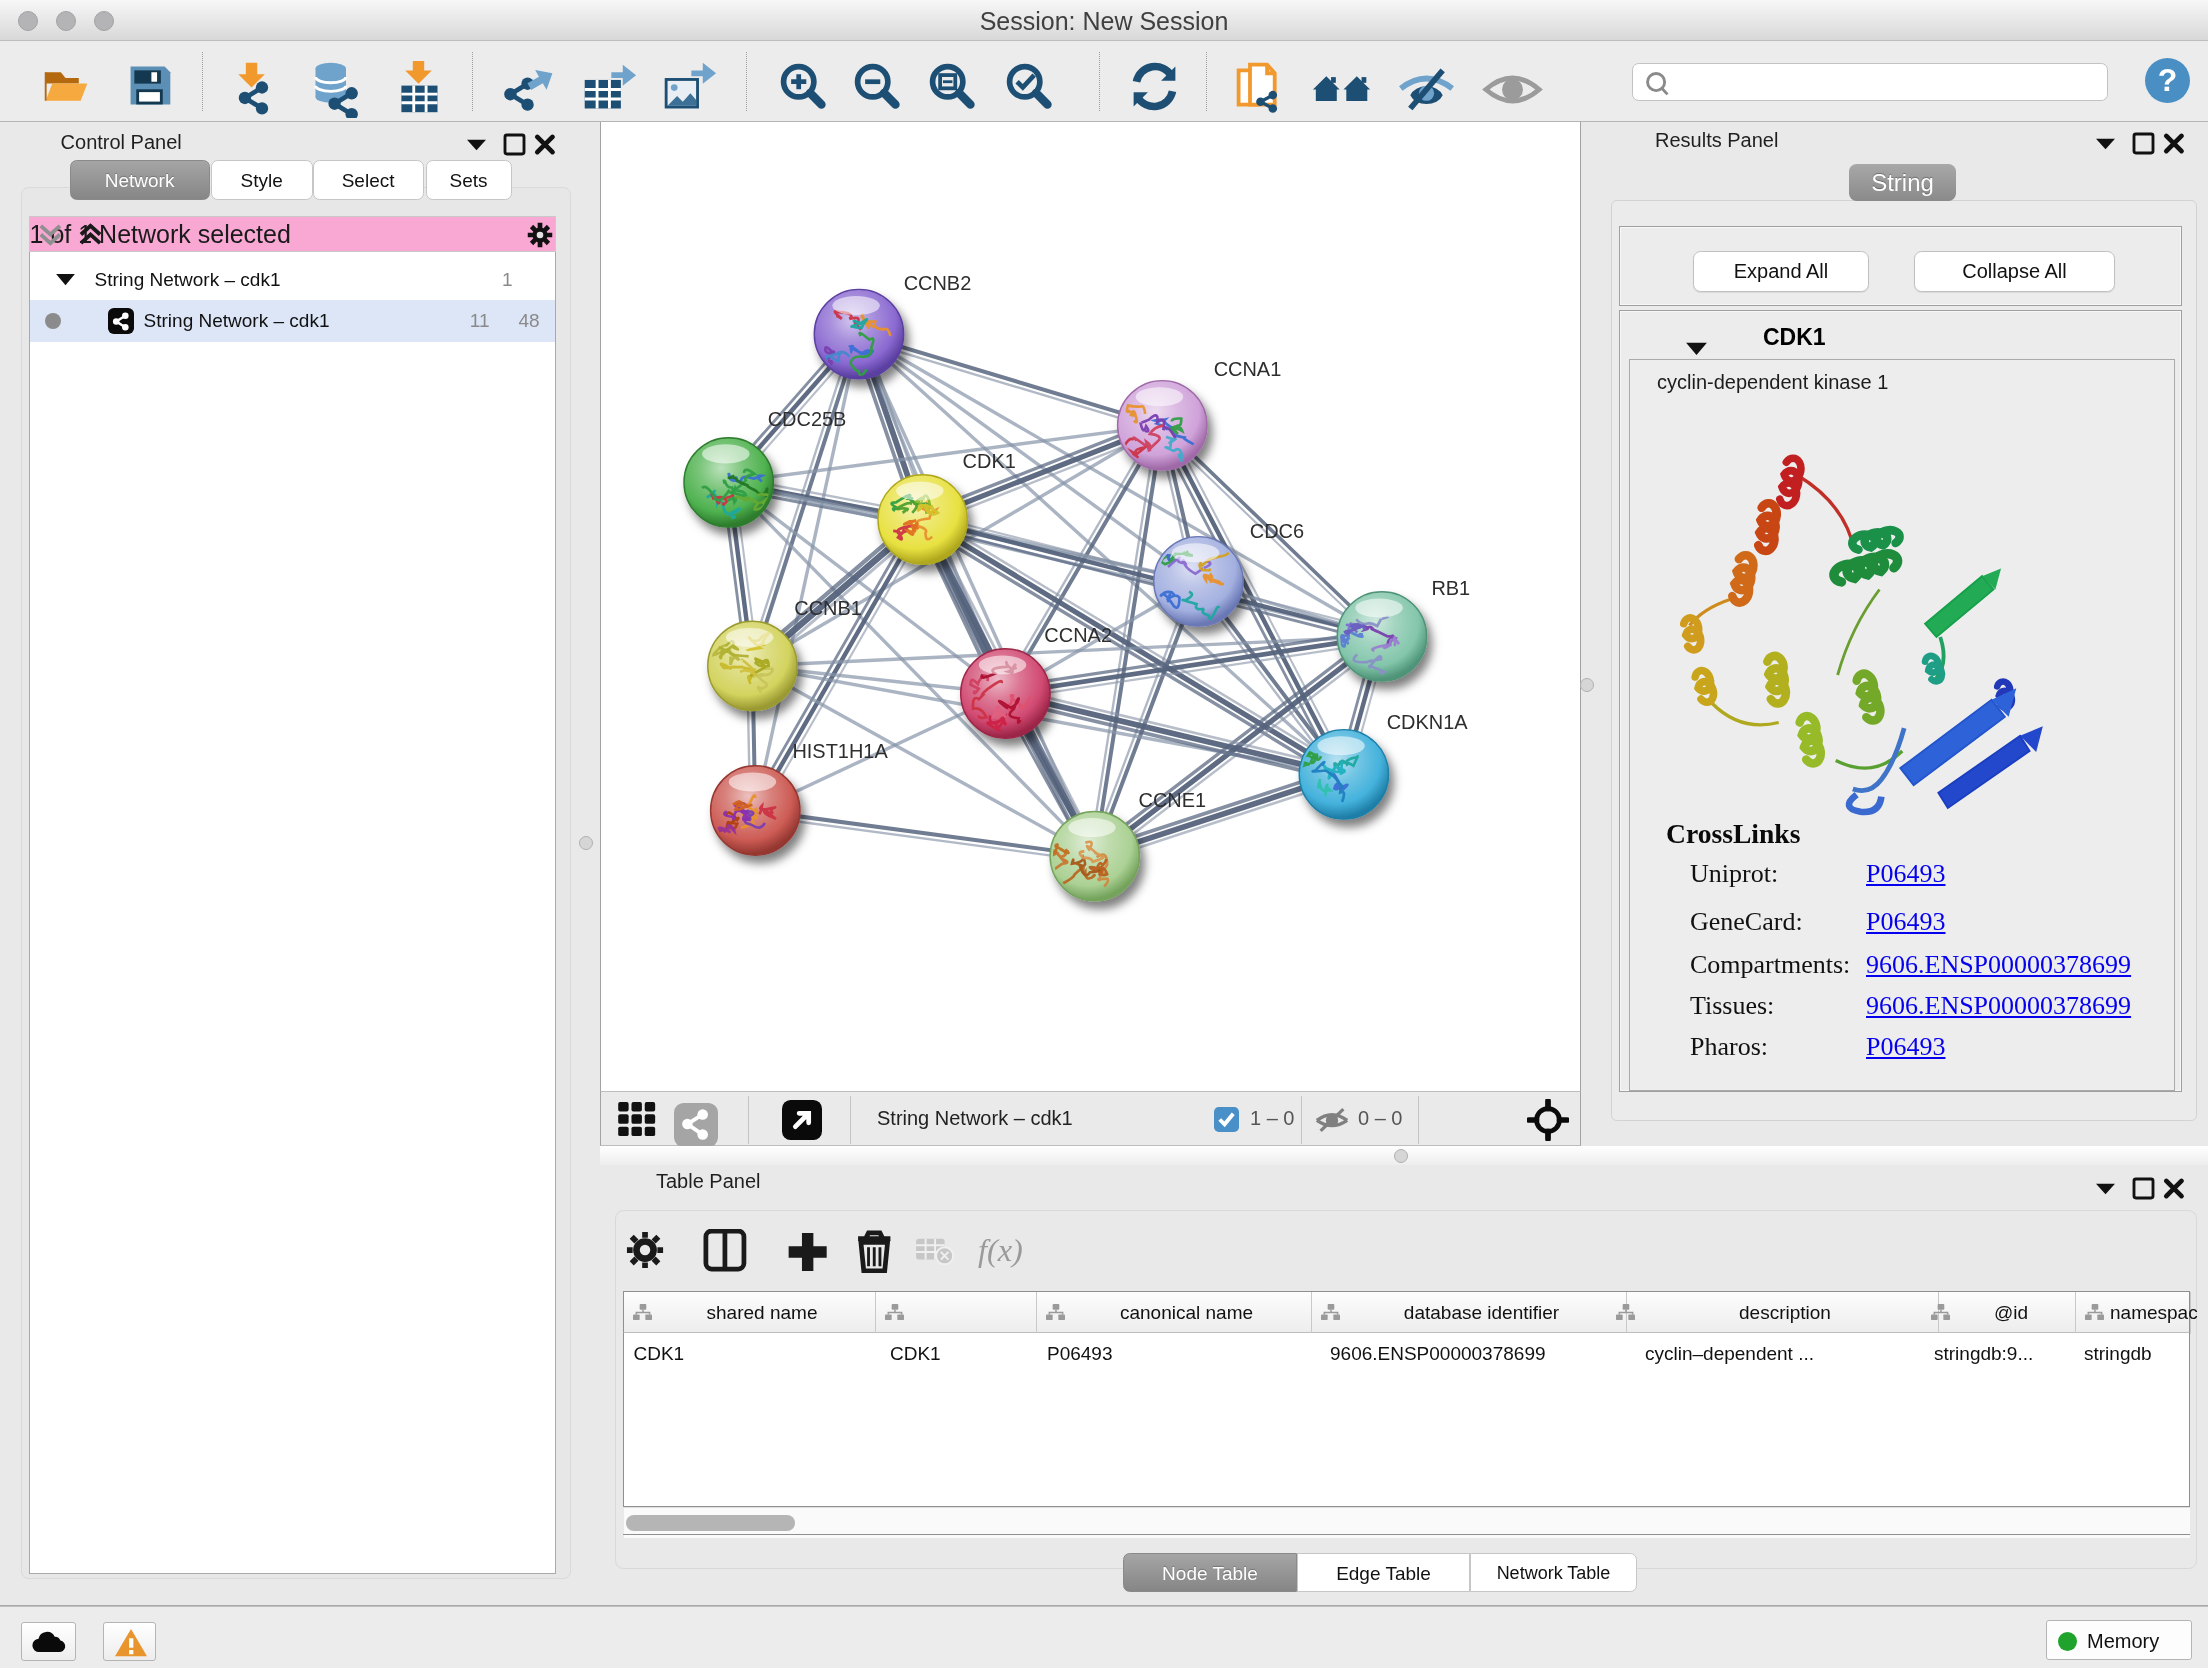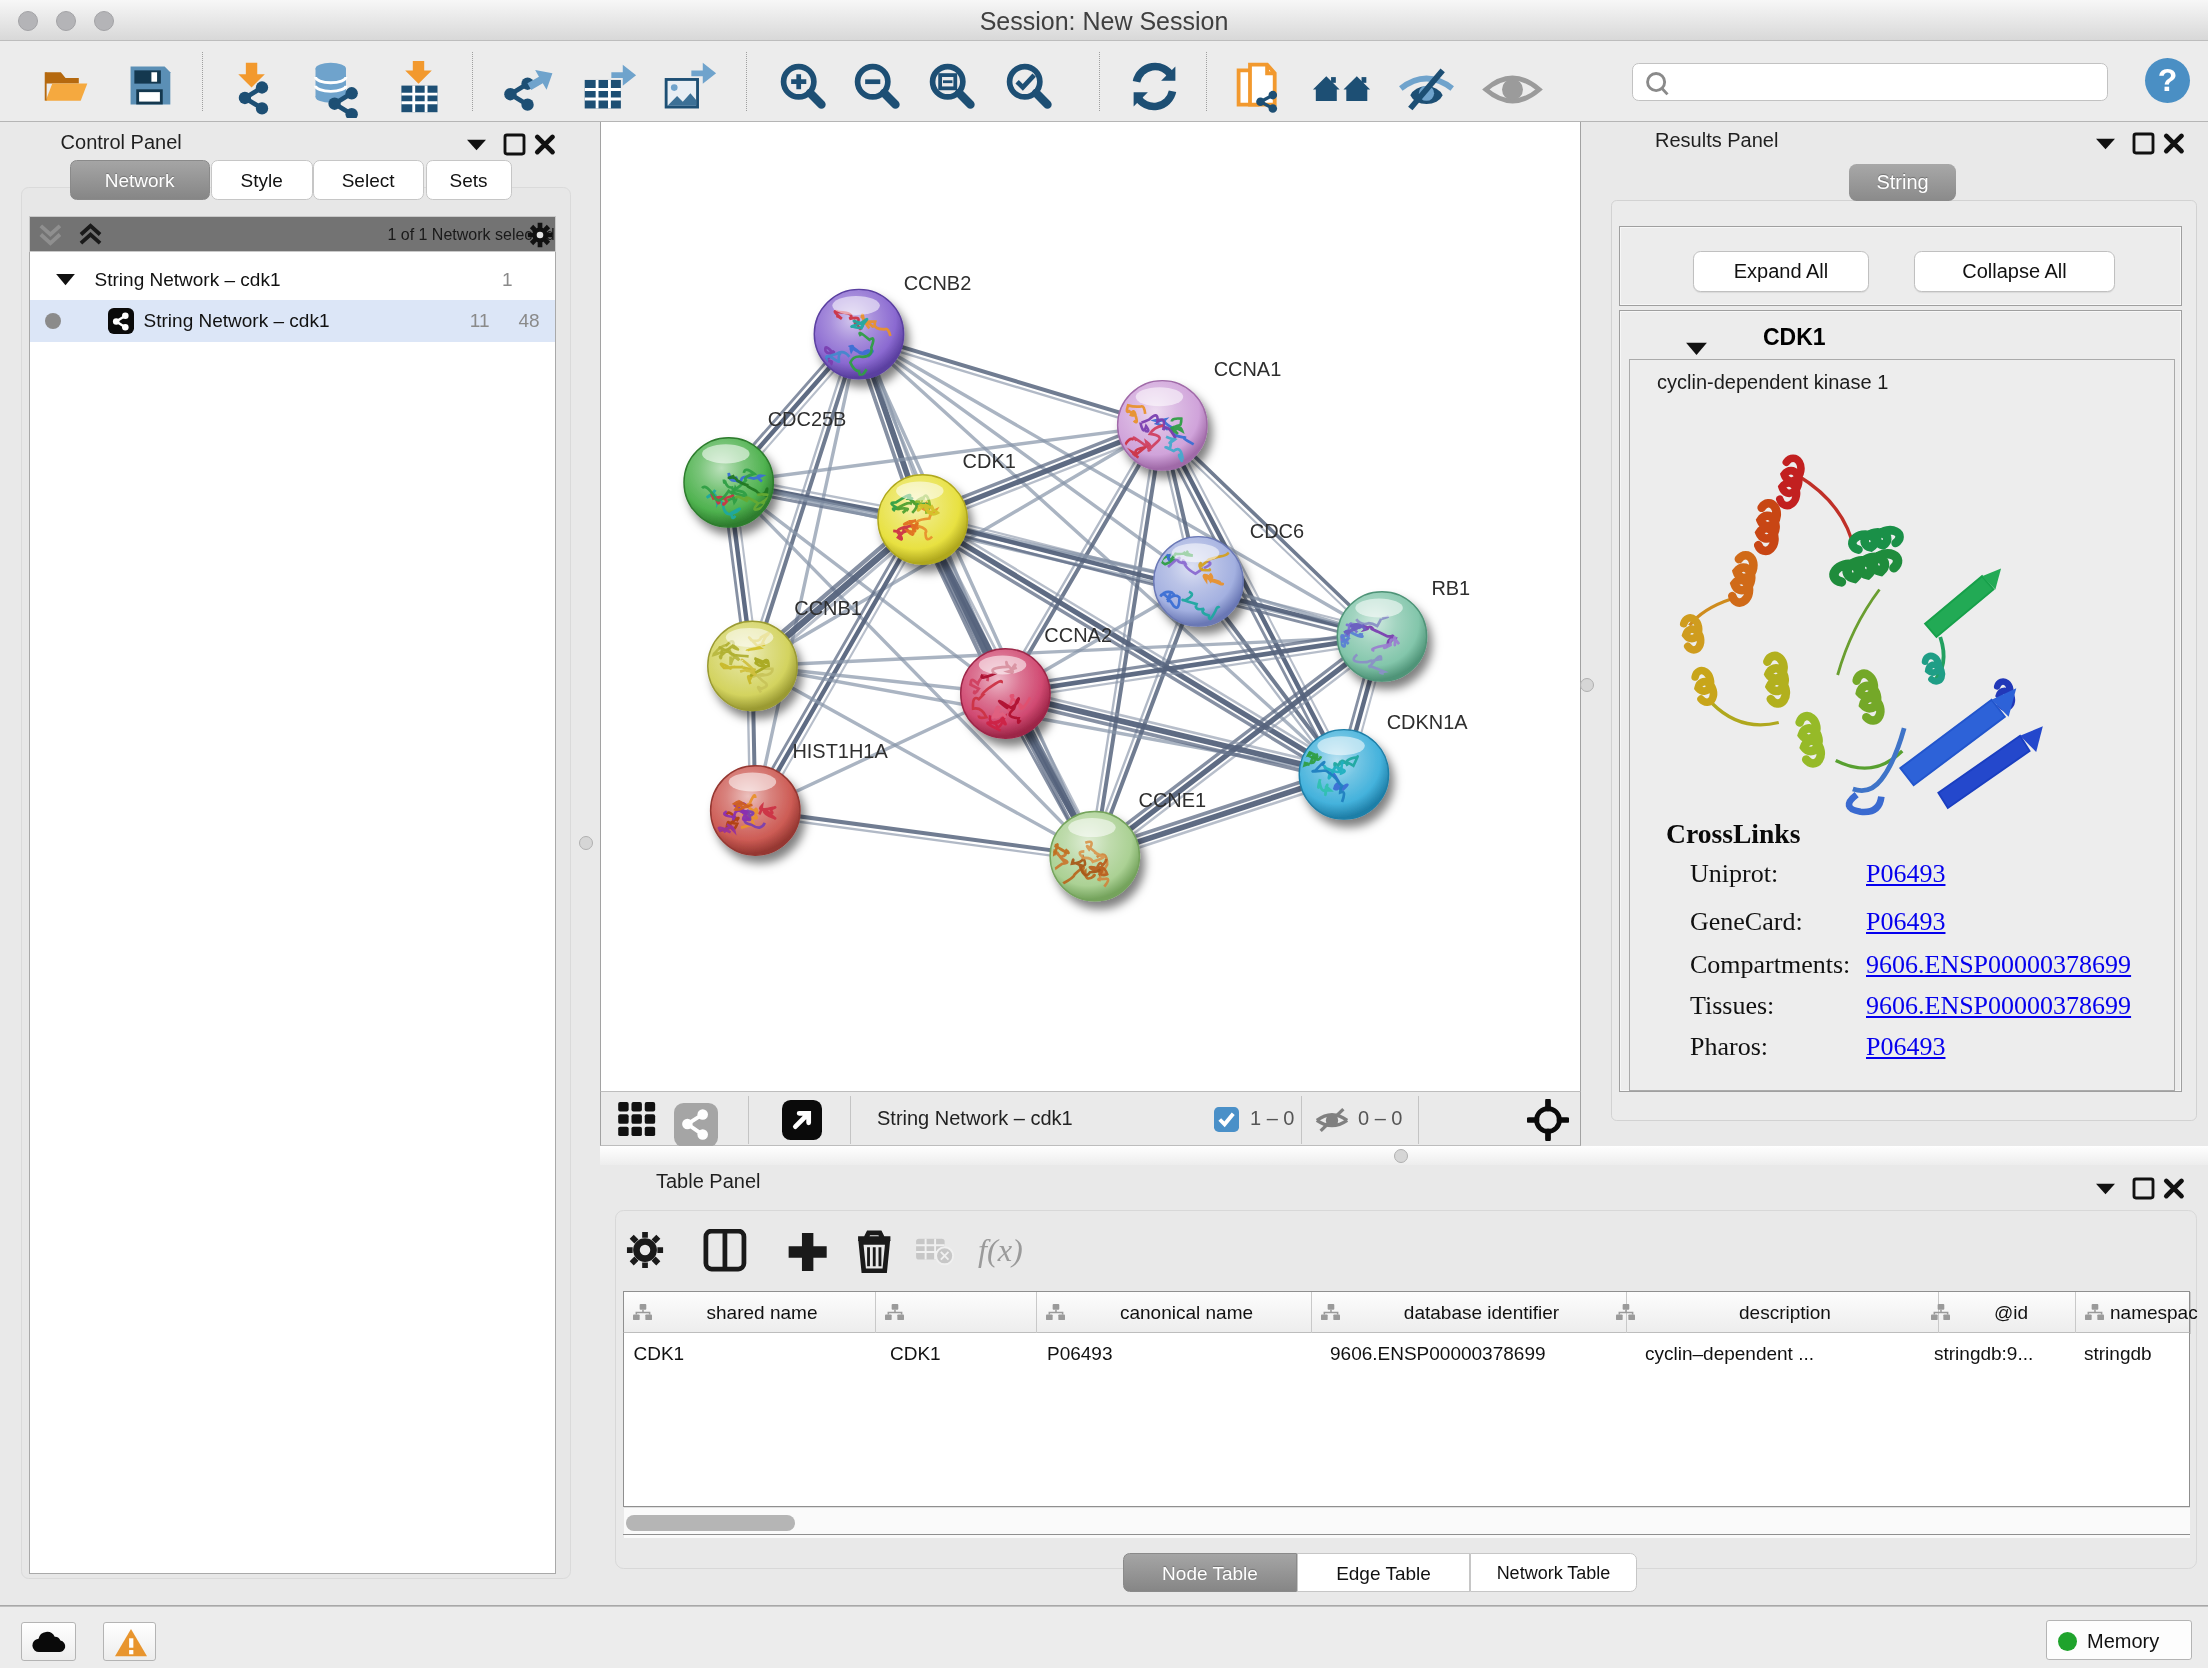--- a/index.html
+++ b/index.html
@@ -36,22 +36,22 @@
   
   .tab { position:absolute; height:40px; font-size:19px; text-align:center;
     line-height:40px; background:#fff; border:1px solid #c6c6c6; color:#111;
     border-radius:6.7px; }
   .tabsel { background:linear-gradient(#a5a5a5,#868686); color:#fff;
     border:1px solid #8a8a8a; text-shadow:0 -1px 1px rgba(0,0,0,0.25); }
 
   
   #cp-tabpanel { left:21px; top:186px; width:542px; height:1392px;
     background:#e7e7e7; border-radius:7.6px; border:1px solid #dadada; }
-  #cp-selbar { left:28.5px; top:216px; width:527px; height:36px; background:#737373;
-    border:1px solid #c9c9c9; font-size:16px; color:#1a1a1a; text-align:right;
+  #cp-selbar { left:28.5px; top:216px; width:527px; height:36px; background:#f9a8d4;
+    border:1px solid #c9c9c9; font-size:25px; color:#1a1a1a; text-align:left;
     line-height:35px; }
   #cp-tree { left:28.5px; top:252px; width:527px; height:1319px; background:#fff;
     border:1px solid #a9a9a9; border-top:none; }
   .treerow { position:relative; width:100%; height:38px; font-size:19px; color:#111; }
   .rownum { position:absolute; color:#8a8a8a; }
 
   
   #canvas { left:600px; top:122px; width:981px; height:969px; background:#fff;
     border-left:1px solid #a2a2a2; border-right:1px solid #a2a2a2; }
   #netbar { left:600px; top:1091px; width:981px; height:55px; background:#eaeaea;
@@ -739,21 +739,21 @@
   <div class="abs" style="left:1580px; top:678px; width:14.3px; height:14.3px; border-radius:50%; background:#d6d6d6; border:1px solid #b0b0b0;"></div>
 
   <div class="ptitle abs" style="left:1623px; top:129px;">Results Panel</div>
   <svg class="abs" style="left:2096px; top:132px;" width="95" height="23" viewBox="0 0 100 24">
     <path d="M0 7 L20 7 L10 18 z" fill="#111"></path>
     <rect x="40" y="2" width="20" height="20" fill="none" stroke="#111" stroke-width="3" rx="2"></rect>
     <path d="M74 4 L90 20 M90 4 L74 20" stroke="#111" stroke-width="5" stroke-linecap="round"></path>
   </svg>
   <div id="rp-outer" class="abs"></div>
   <div class="abs" style="left:1849px; top:164px; width:107px; height:37px; border-radius:7.6px;
-       background:linear-gradient(#a8a8a8,#8a8a8a); color:#fff; font-size:20px; text-align:center;
+       background:linear-gradient(#a8a8a8,#8a8a8a); color:#fff; font-size:24px; text-align:center;
        line-height:37px; text-shadow:0 -1px 1px rgba(0,0,0,0.3);">String</div>
   <div id="rp-sec1" class="abs"></div>
   <div class="rbtn abs" style="left:1693px; top:251px; width:176px;">Expand All</div>
   <div class="rbtn abs" style="left:1914px; top:251px; width:201px;">Collapse All</div>
   <div id="rp-sec2" class="abs">
     <svg class="abs" style="left:65px; top:28.5px;" width="23" height="17" viewBox="0 0 24 18">
       <path d="M1 3 h22 l-11 13 z" fill="#111"></path>
     </svg>
     <div class="abs" style="left:143px; top:13.3px; width:190px; font-size:23px; font-weight:bold; color:#000;">CDK1</div>
     <div id="rp-inner" class="abs"></div>

